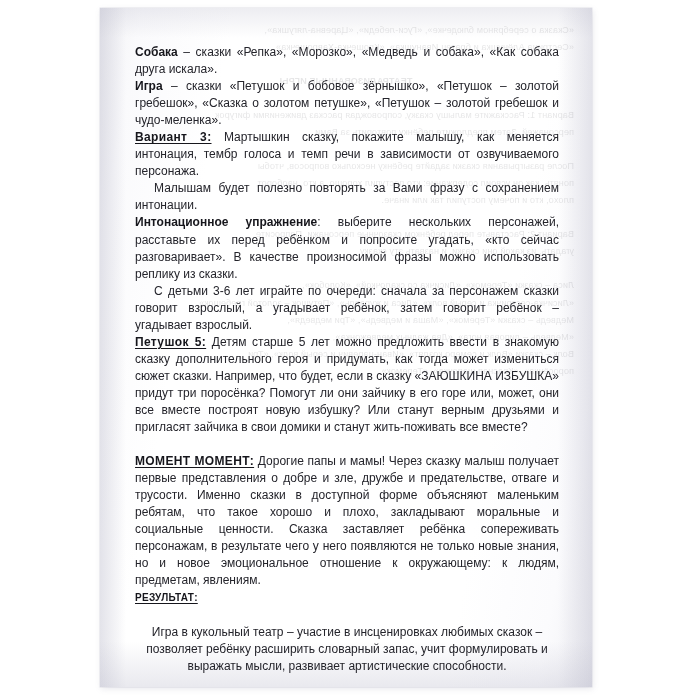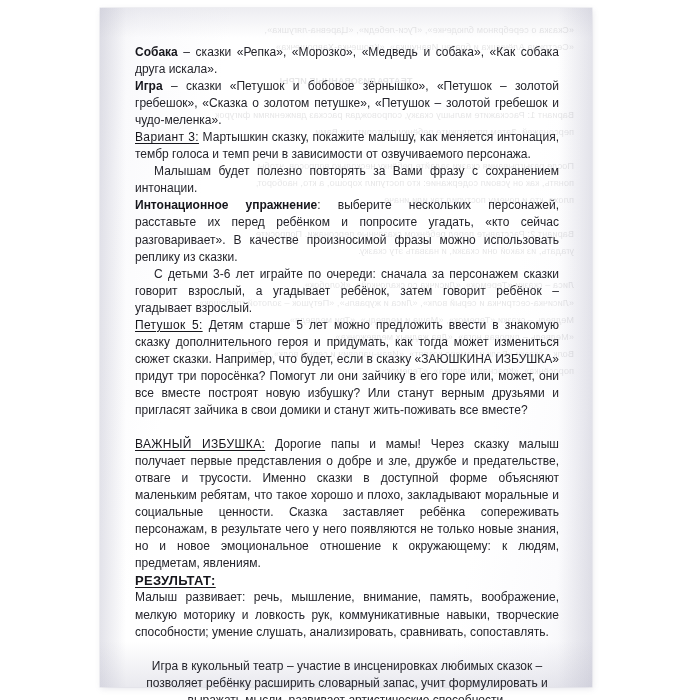--- a/index.html
+++ b/index.html
@@ -108,34 +108,34 @@
     color: #24242b;
   }
   .doc-para.indent { text-indent: 19px; }
   .doc-para.gap-before { margin-top: 17px; }
 
   .lead-bold {
     font-weight: 700;
     color: #16161c;
   }
   .lead-underline {
-    font-weight: 400;
+    font-weight: 700;
     color: #16161c;
     text-decoration: underline;
     text-underline-offset: 1.5px;
     text-decoration-thickness: 1px;
   }
   .spaced {
     letter-spacing: 0.35px;
   }
 
   .heading-underline {
     margin: 0;
     font-weight: 700;
-    font-size: 13px;
+    font-size: 10px;
     line-height: 17.05px;
     color: #16161c;
     text-decoration: underline;
     text-underline-offset: 1.5px;
     text-decoration-thickness: 1px;
     letter-spacing: 0.3px;
     text-align: left;
   }
 
   .doc-para.center {
@@ -209,28 +209,27 @@
       <p class="doc-para indent">С детьми 3-6 лет играйте по очереди: сначала за персонажем сказки говорит взрослый, а угадывает ребёнок, затем говорит ребёнок – угадывает взрослый.</p>
 
 
       <p class="doc-para">
         <span class="lead-underline spaced">Петушок 5:</span>
         <span>Детям старше 5 лет можно предложить ввести в знакомую сказку дополнительного героя и придумать, как тогда может измениться сюжет сказки. Например, что будет, если в сказку «ЗАЮШКИНА ИЗБУШКА» придут три поросёнка? Помогут ли они зайчику в его горе или, может, они все вместе построят новую избушку? Или станут верным друзьями и пригласят зайчика в свои домики и станут жить-поживать все вместе?</span>
       </p>
 
 
       <p class="doc-para gap-before">
-        <span class="lead-underline spaced">ВАЖНЫЙ ИЗБУШКА:</span>
+        <span class="lead-underline spaced">МОМЕНТ МОМЕНТ:</span>
         <span>Дорогие папы и мамы! Через сказку малыш получает первые представления о добре и зле, дружбе и предательстве, отваге и трусости. Именно сказки в доступной форме объясняют маленьким ребятам, что такое хорошо и плохо, закладывают моральные и социальные ценности. Сказка заставляет ребёнка сопереживать персонажам, в результате чего у него появляются не только новые знания, но и новое эмоциональное отношение к окружающему: к людям, предметам, явлениям.</span>
       </p>
 
 
       <p class="heading-underline">РЕЗУЛЬТАТ:</p>
 
-      <p class="doc-para">Малыш развивает: речь, мышление, внимание, память, воображение, мелкую моторику и ловкость рук, коммуникативные навыки, творческие способности; умение слушать, анализировать, сравнивать, сопоставлять.</p>
 
       <p class="doc-para center gap-before">Игра в кукольный театр – участие в инсценировках любимых сказок – позволяет ребёнку расширить словарный запас, учит формулировать и выражать мысли, развивает артистические способности.</p>
 
     </div>
 
   </div>
 
 </div>
 
 </body></html>

